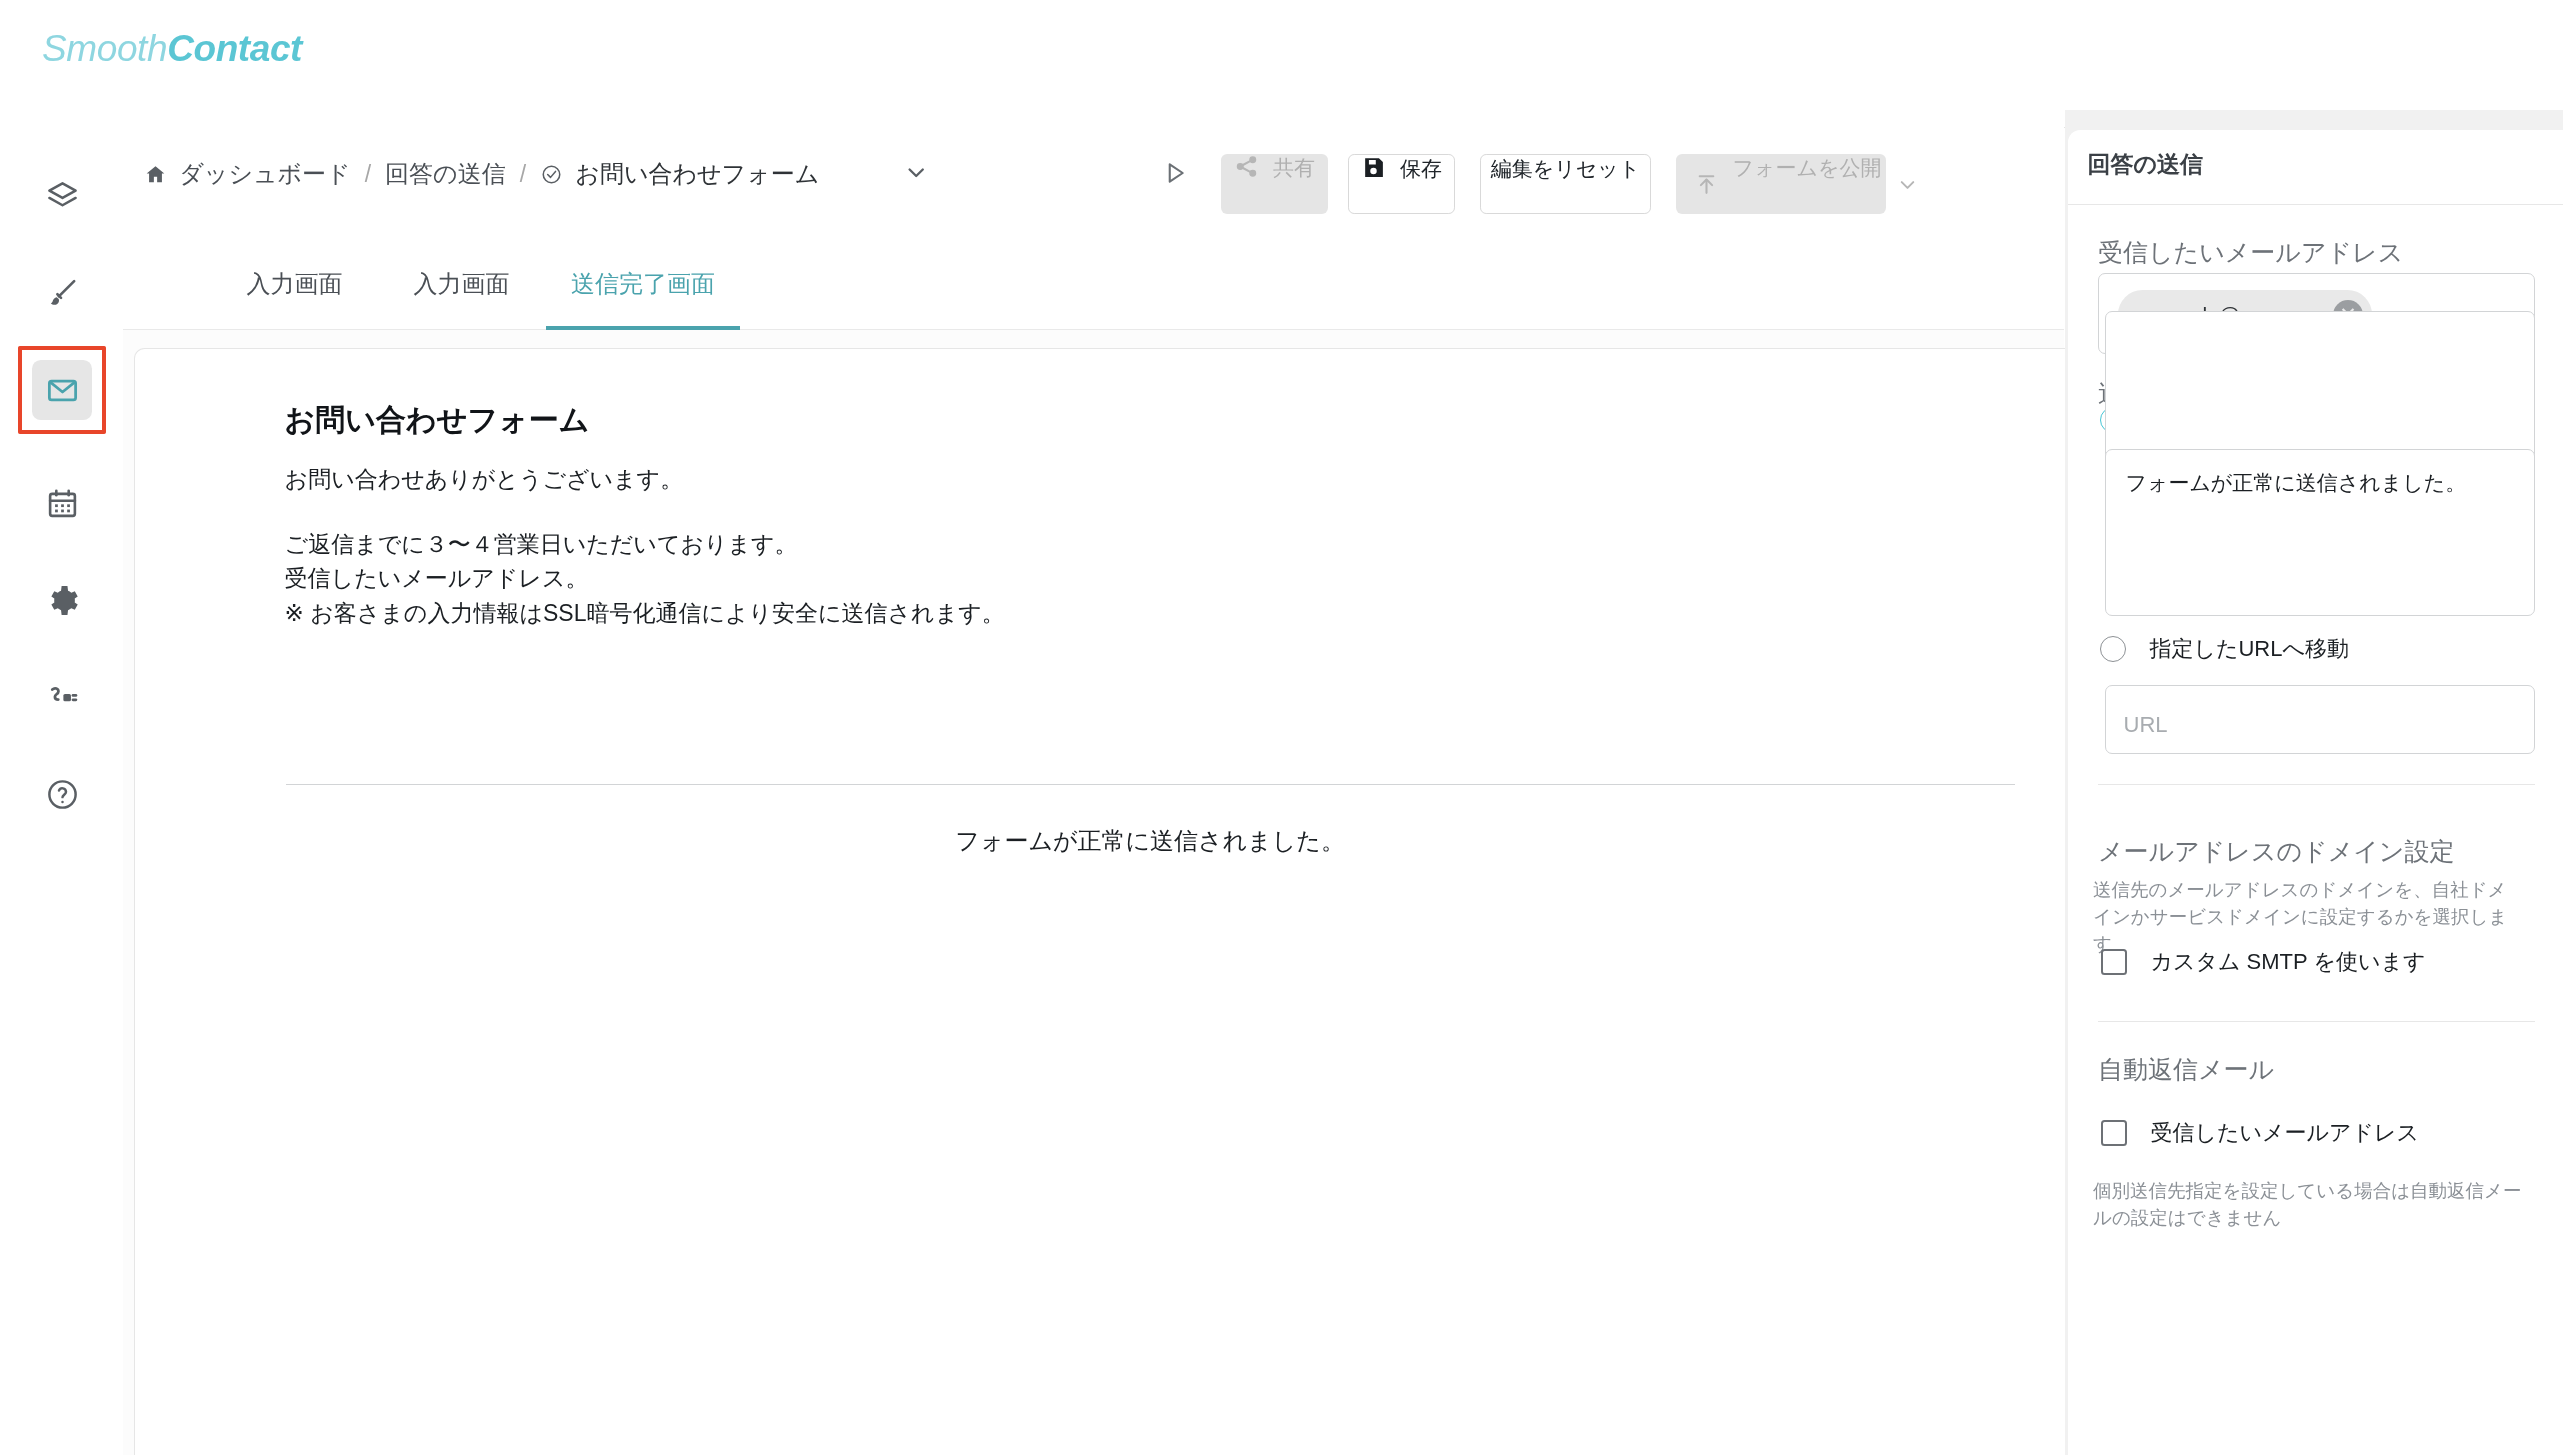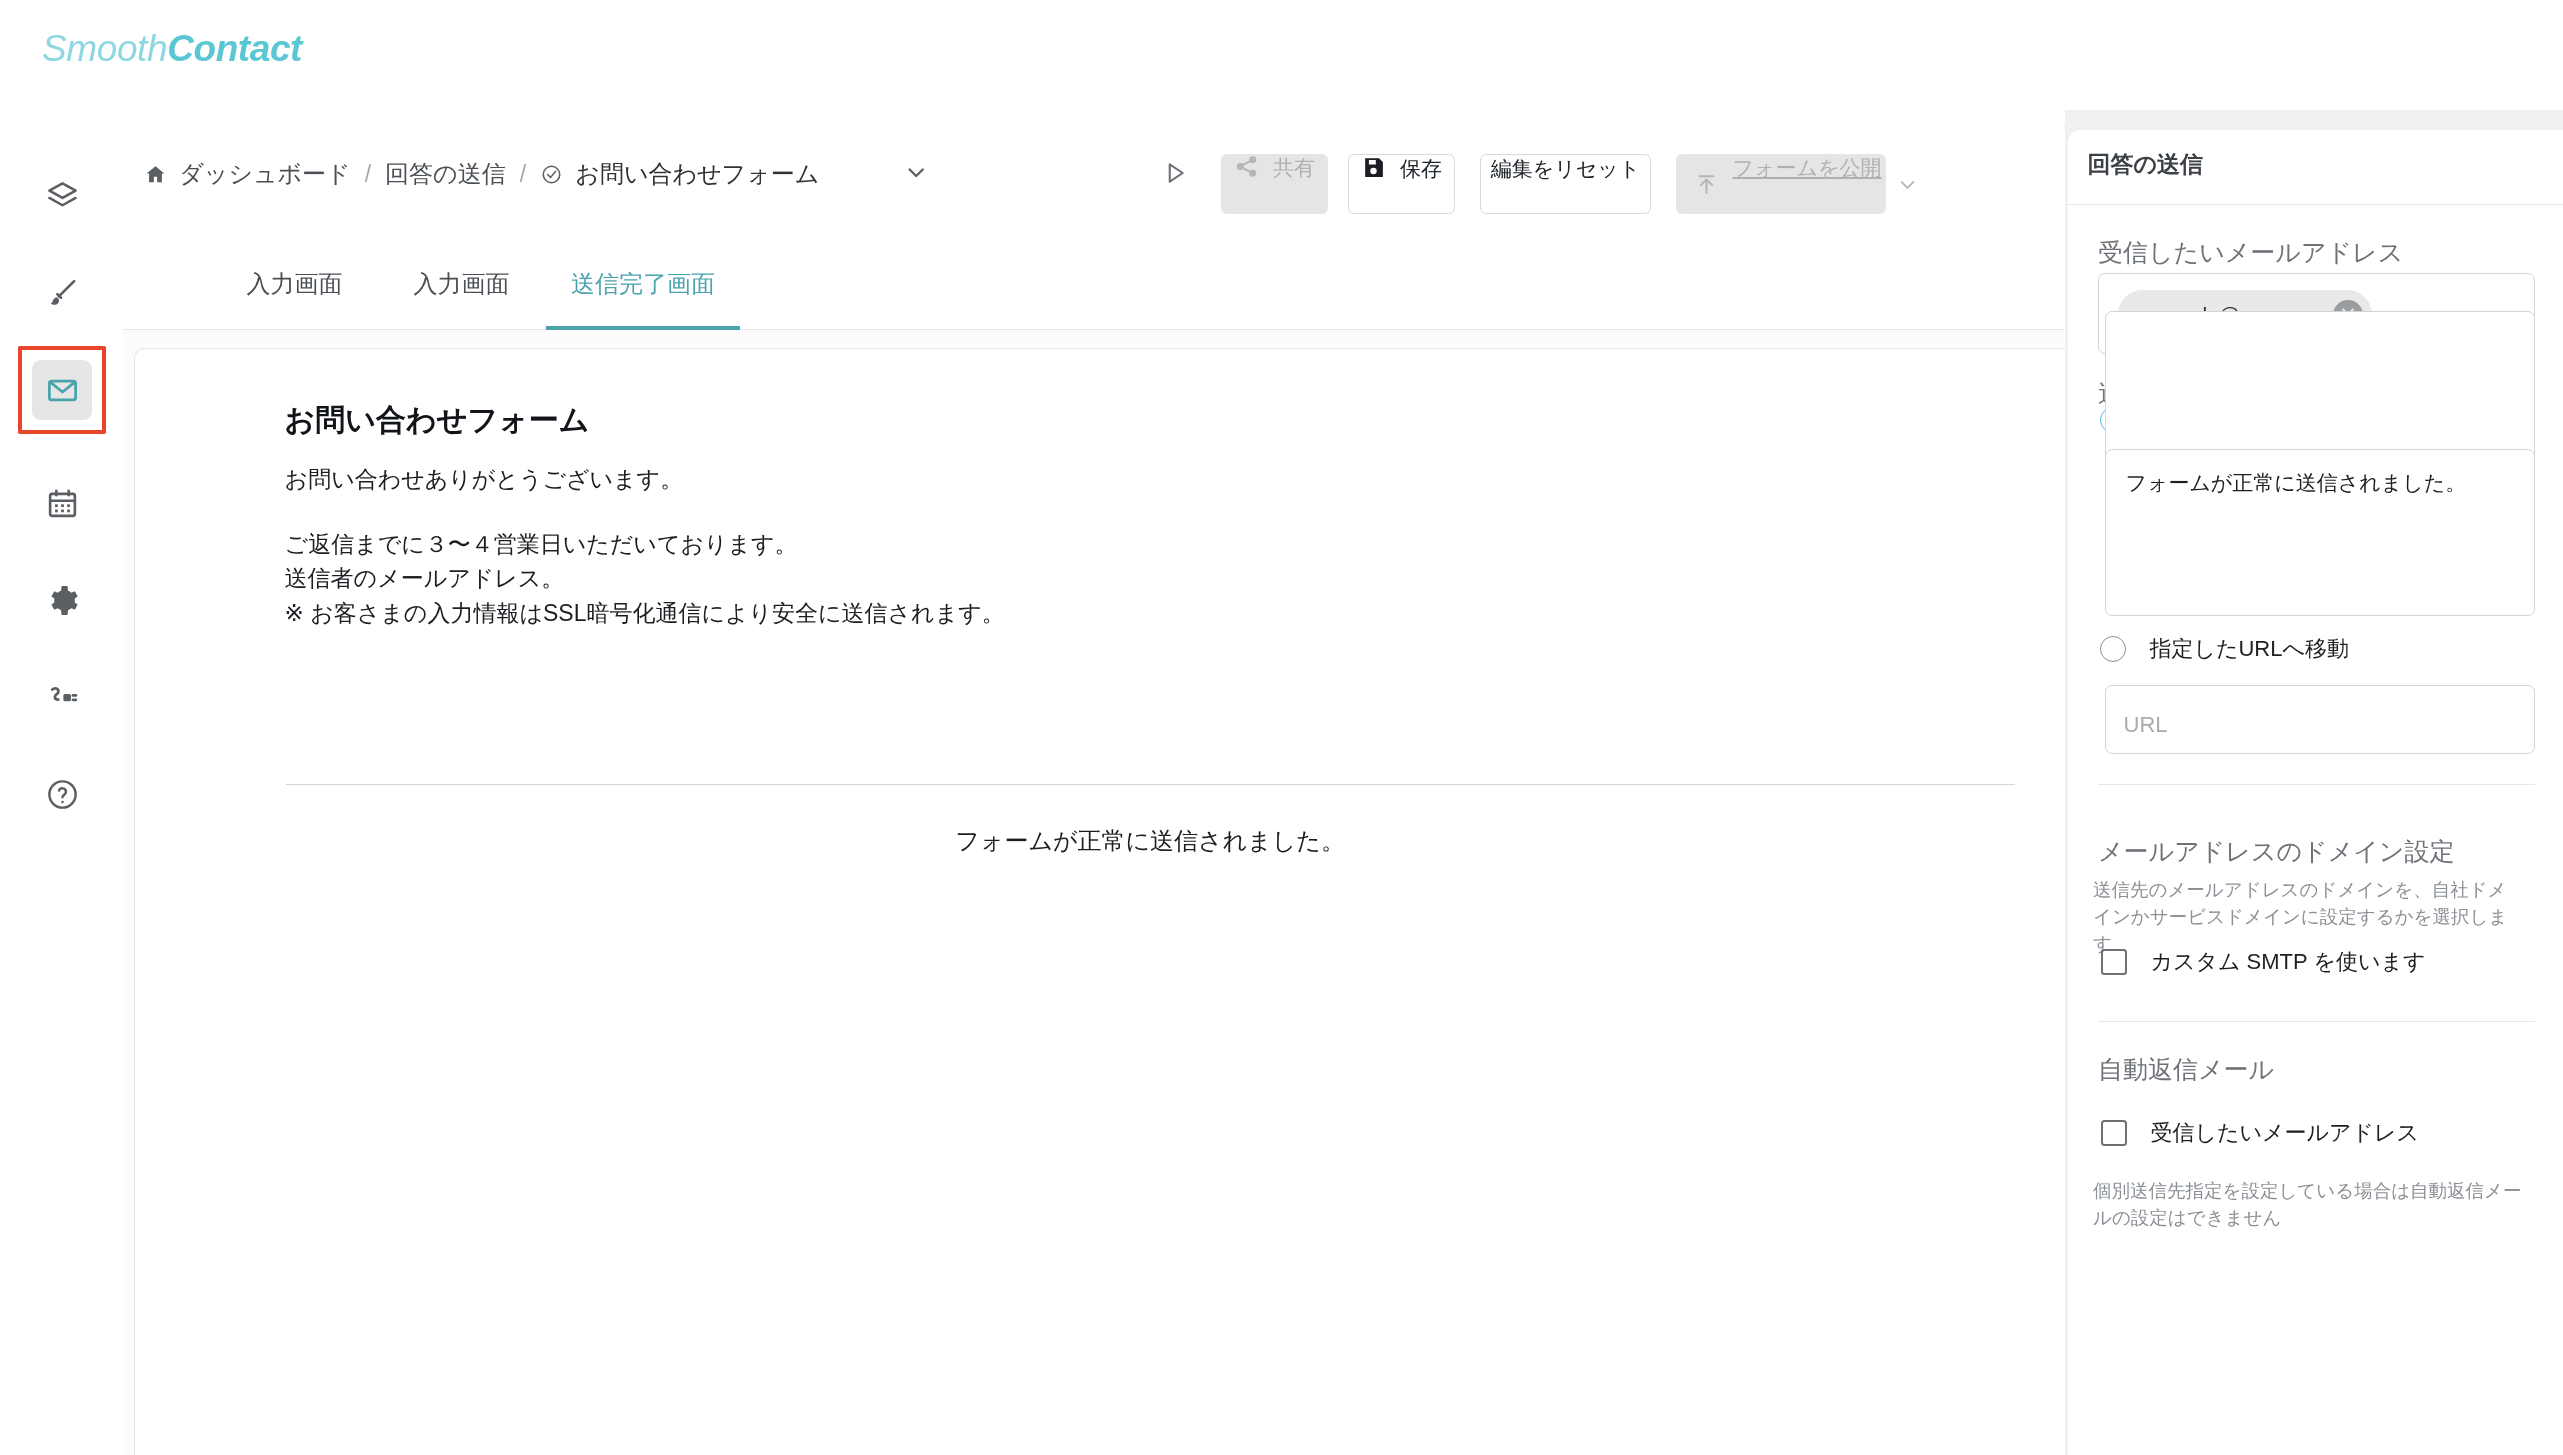--- a/index.html
+++ b/index.html
@@ -489,41 +489,41 @@
     </div>
 
     <div id="btn-publish" class="tb-btn ghost-disabled">
       <span style="display:flex;align-items:center;">
         <svg width="25" height="25" viewBox="0 0 24 24" fill="none" stroke="#b6b6b6" stroke-width="2" stroke-linecap="round" stroke-linejoin="round">
           <line x1="5.5" y1="4" x2="18.5" y2="4"></line>
           <line x1="12" y1="7.4" x2="12" y2="20"></line>
           <polyline points="6.6 12.6 12 7.2 17.4 12.6"></polyline>
         </svg>
       </span>
-      <span style="flex:1;text-align:center;text-decoration:underline;">フォームを公開</span>
+      <span style="flex:1;text-align:center;">フォームを公開</span>
       <span style="display:flex;align-items:center;">
         <svg width="23" height="23" viewBox="0 0 24 24" fill="none" stroke="#b6b6b6" stroke-width="2.1" stroke-linecap="round" stroke-linejoin="round">
           <polyline points="6 9.5 12 15.5 18 9.5"></polyline>
         </svg>
       </span>
     </div>
   </div>
 
   <div id="tabs">
     <div id="tab-0" class="tab">入力画面</div>
     <div id="tab-1" class="tab">入力画面</div>
     <div id="tab-2" class="tab active">送信完了画面</div>
   </div>
 
   <div id="content-wrap">
     <div id="content-card">
       <div id="form-title">お問い合わせフォーム</div>
       <div id="form-lead">お問い合わせありがとうございます。</div>
       <div id="form-note">ご返信までに３〜４営業日いただいております。
-送信者のメールアドレス。
+受信したいメールアドレス。
 ※ お客さまの入力情報はSSL暗号化通信により安全に送信されます。</div>
       <div id="content-divider"></div>
       <div id="success-msg">フォームが正常に送信されました。</div>
     </div>
   </div>
 </div>
 
 <div id="panel-bg"></div>
 <div id="panel">
 

